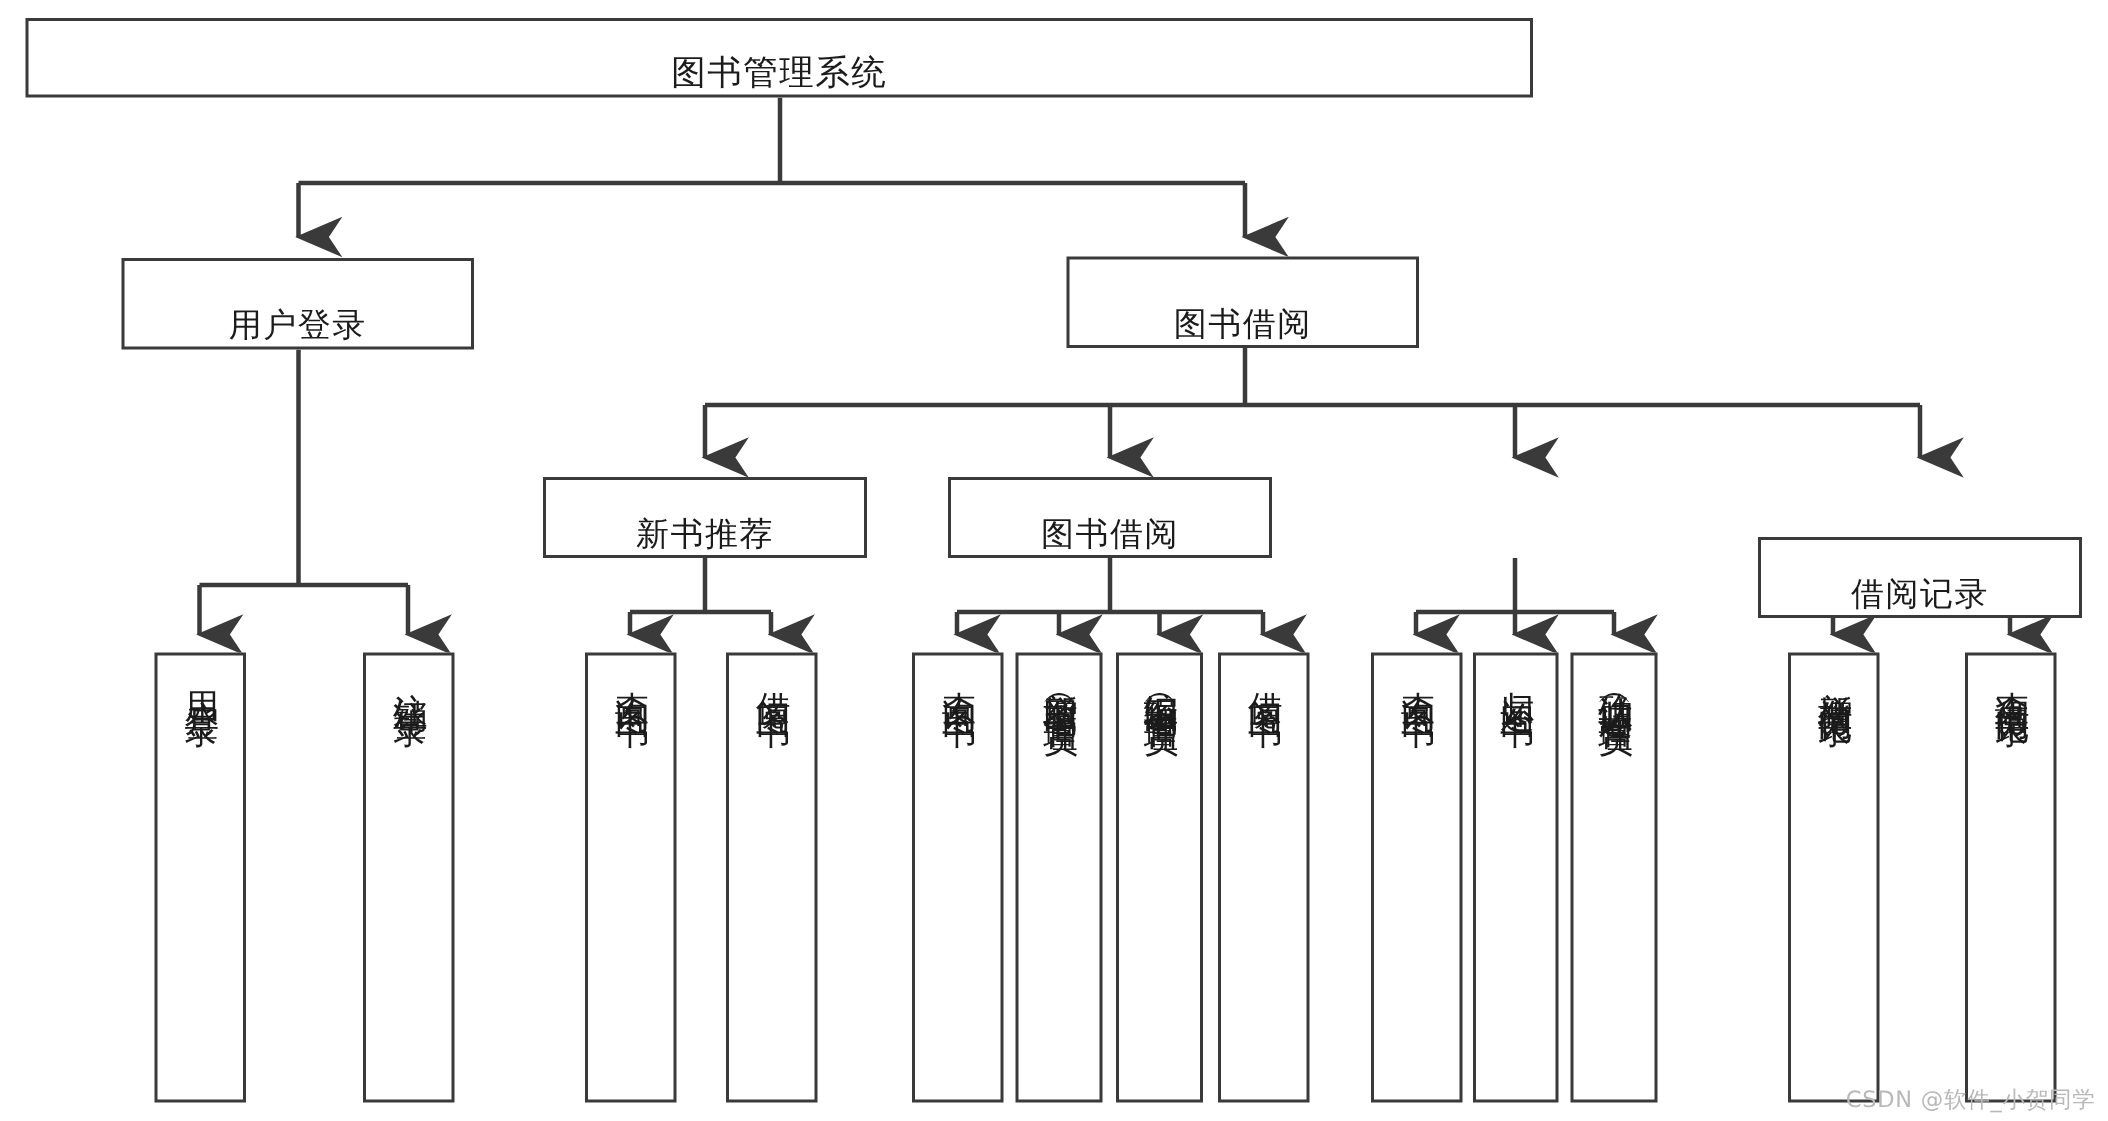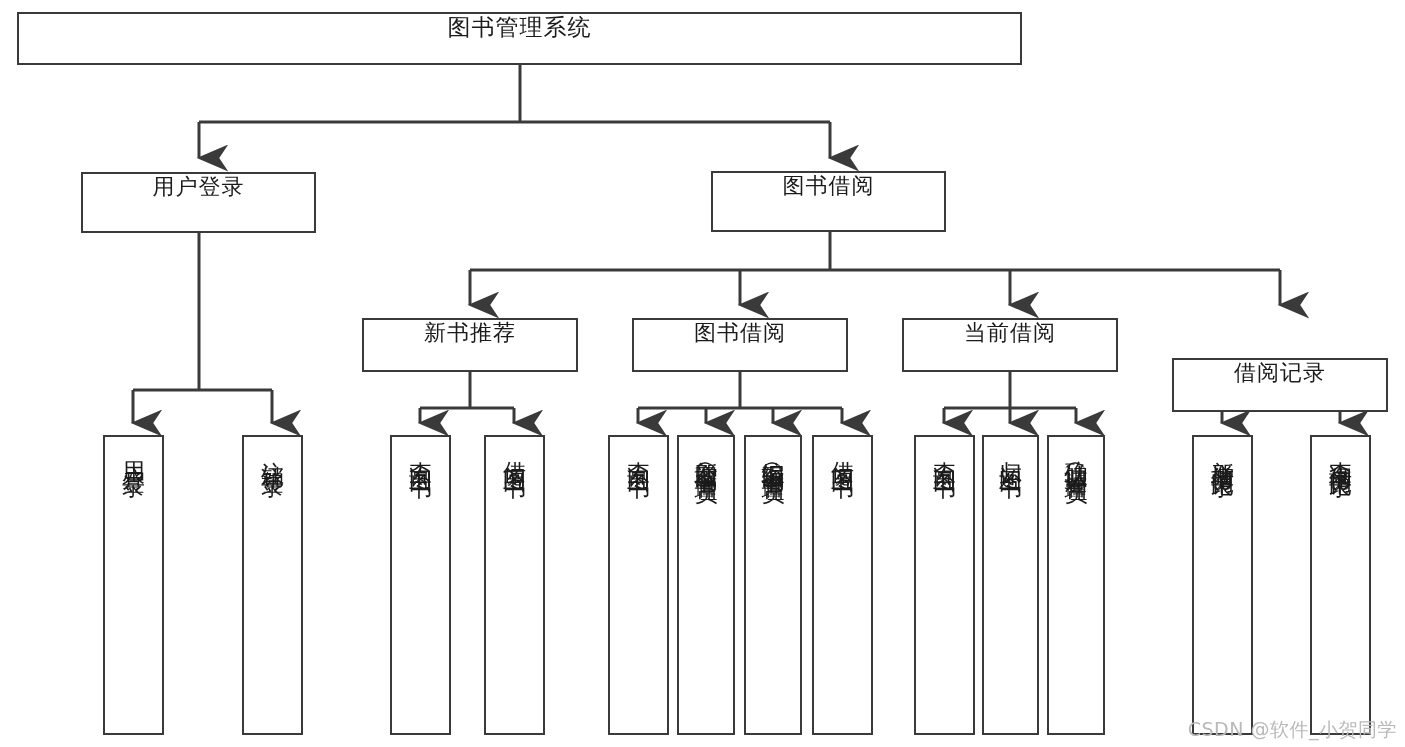--- a/index.html
+++ b/index.html
@@ -25,21 +25,21 @@
     width: 1405px;
     height: 747px;
     pointer-events: none;
   }
   .node {
     position: absolute;
     box-sizing: border-box;
     background: #ffffff;
     border: 2px solid #3a3a3a;
     display: flex;
-    align-items: flex-start;
+    align-items: flex-end;
     justify-content: center;
     color: #1b1b1b;
   }
   .node .lbl {
     display: block;
     text-align: center;
     line-height: 1.18;
   }
   
   .node.horiz .lbl {
@@ -63,21 +63,21 @@
     line-height: 1;
     white-space: nowrap;
   }
   .node.vert.tall .lbl {
     letter-spacing: 3px;
   }
   .watermark {
     position: absolute;
     right: 8px;
     bottom: 4px;
-    font-size: 19px;
+    font-size: 15px;
     color: #b9b9b9;
     white-space: nowrap;
     letter-spacing: 0.5px;
   }
 </style>
 </head>
 <body>
 
 <div id="canvas">
 
@@ -141,23 +141,20 @@
   <div class="node horiz" style="left:711px; top:171px; width:235px; height:61px;">
     <span class="lbl">图书借阅</span>
   </div>
 
   <div class="node horiz" style="left:632px; top:318px; width:216px; height:54px;">
     <span class="lbl">图书借阅</span>
   </div>
   <div class="node horiz" style="left:362px; top:318px; width:216px; height:54px;">
     <span class="lbl">新书推荐</span>
   </div>
-  <div class="node horiz" style="left:902px; top:318px; width:216px; height:54px;">
-    <span class="lbl">当前借阅</span>
-  </div>
   <div class="node horiz" style="left:1172px; top:318px; width:216px; height:54px;margin-top:40px;">
     <span class="lbl">借阅记录</span>
   </div>
 
   <div class="node vert" style="left:103px; top:435px; width:61px; height:300px;">
     <span class="lbl">用户登录</span>
   </div>
   <div class="node vert" style="left:242px; top:435px; width:61px; height:300px;">
     <span class="lbl">注销登录</span>
   </div>

